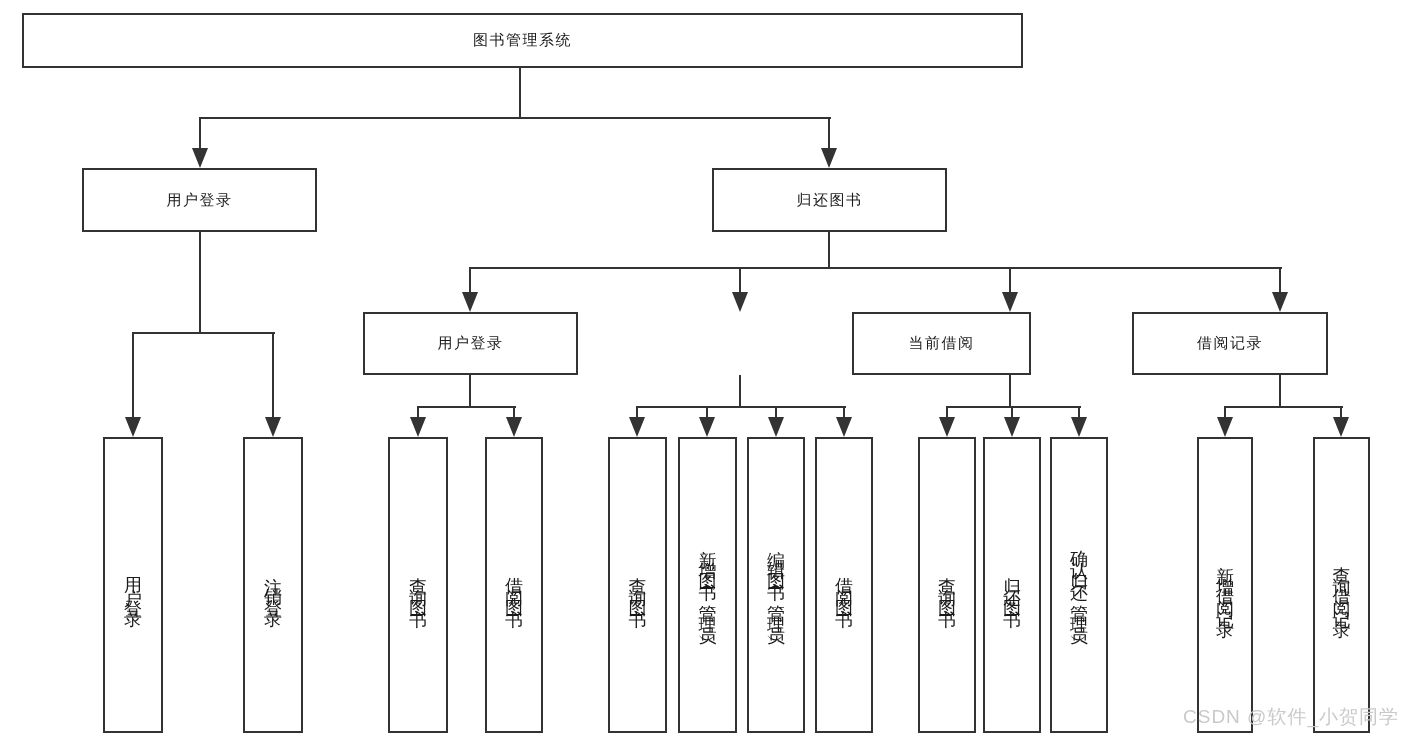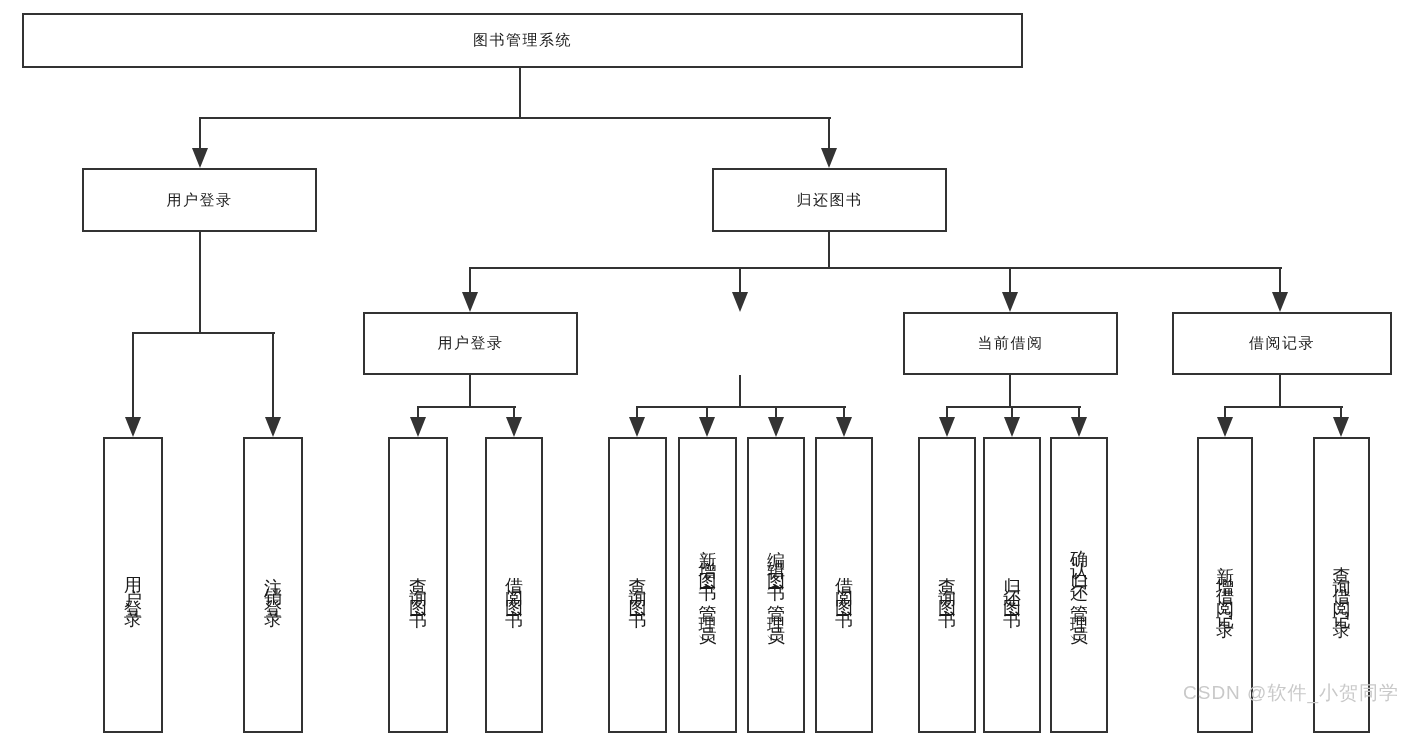--- a/index.html
+++ b/index.html
@@ -17,21 +17,21 @@
     font-size:18px;line-height:1;letter-spacing:11px;white-space:nowrap;
   }
   .vl{position:absolute;width:2px;background:#333333;z-index:1;}
   .hl{position:absolute;height:2px;background:#333333;z-index:1;}
   .ah{
     position:absolute;width:0;height:0;z-index:1;
     border-left:8px solid transparent;border-right:8px solid transparent;
     border-top:20px solid #333333;
   }
   .watermark{
-    position:absolute;left:1183px;top:680px;z-index:3;
+    position:absolute;left:1183px;top:704px;z-index:3;
     font-size:19px;letter-spacing:1px;color:#c9c9c9;white-space:nowrap;
   }
 </style>
 </head>
 <body>
 
 <div class="canvas">
 
   <div class="node" style="left:22px;top:13px;width:1001px;height:55px">
     <span class="htext">图书管理系统</span>
@@ -40,24 +40,24 @@
   <div class="node" style="left:82px;top:168px;width:235px;height:64px">
     <span class="htext">用户登录</span>
   </div>
   <div class="node" style="left:712px;top:168px;width:235px;height:64px">
     <span class="htext">归还图书</span>
   </div>
 
   <div class="node" style="left:363px;top:312px;width:215px;height:63px">
     <span class="htext">用户登录</span>
   </div>
-  <div class="node" style="left:903px;top:312px;width:215px;height:63px">
+  <div class="node" style="left:852px;top:312px;width:179px;height:63px">
     <span class="htext">当前借阅</span>
   </div>
-  <div class="node" style="left:1172px;top:312px;width:220px;height:63px">
+  <div class="node" style="left:1132px;top:312px;width:196px;height:63px">
     <span class="htext">借阅记录</span>
   </div>
 
   <div class="node" style="left:103px;top:437px;width:60px;height:296px">
     <span class="vtext">用户登录</span>
   </div>
   <div class="node" style="left:243px;top:437px;width:60px;height:296px">
     <span class="vtext">注销登录</span>
   </div>
 

